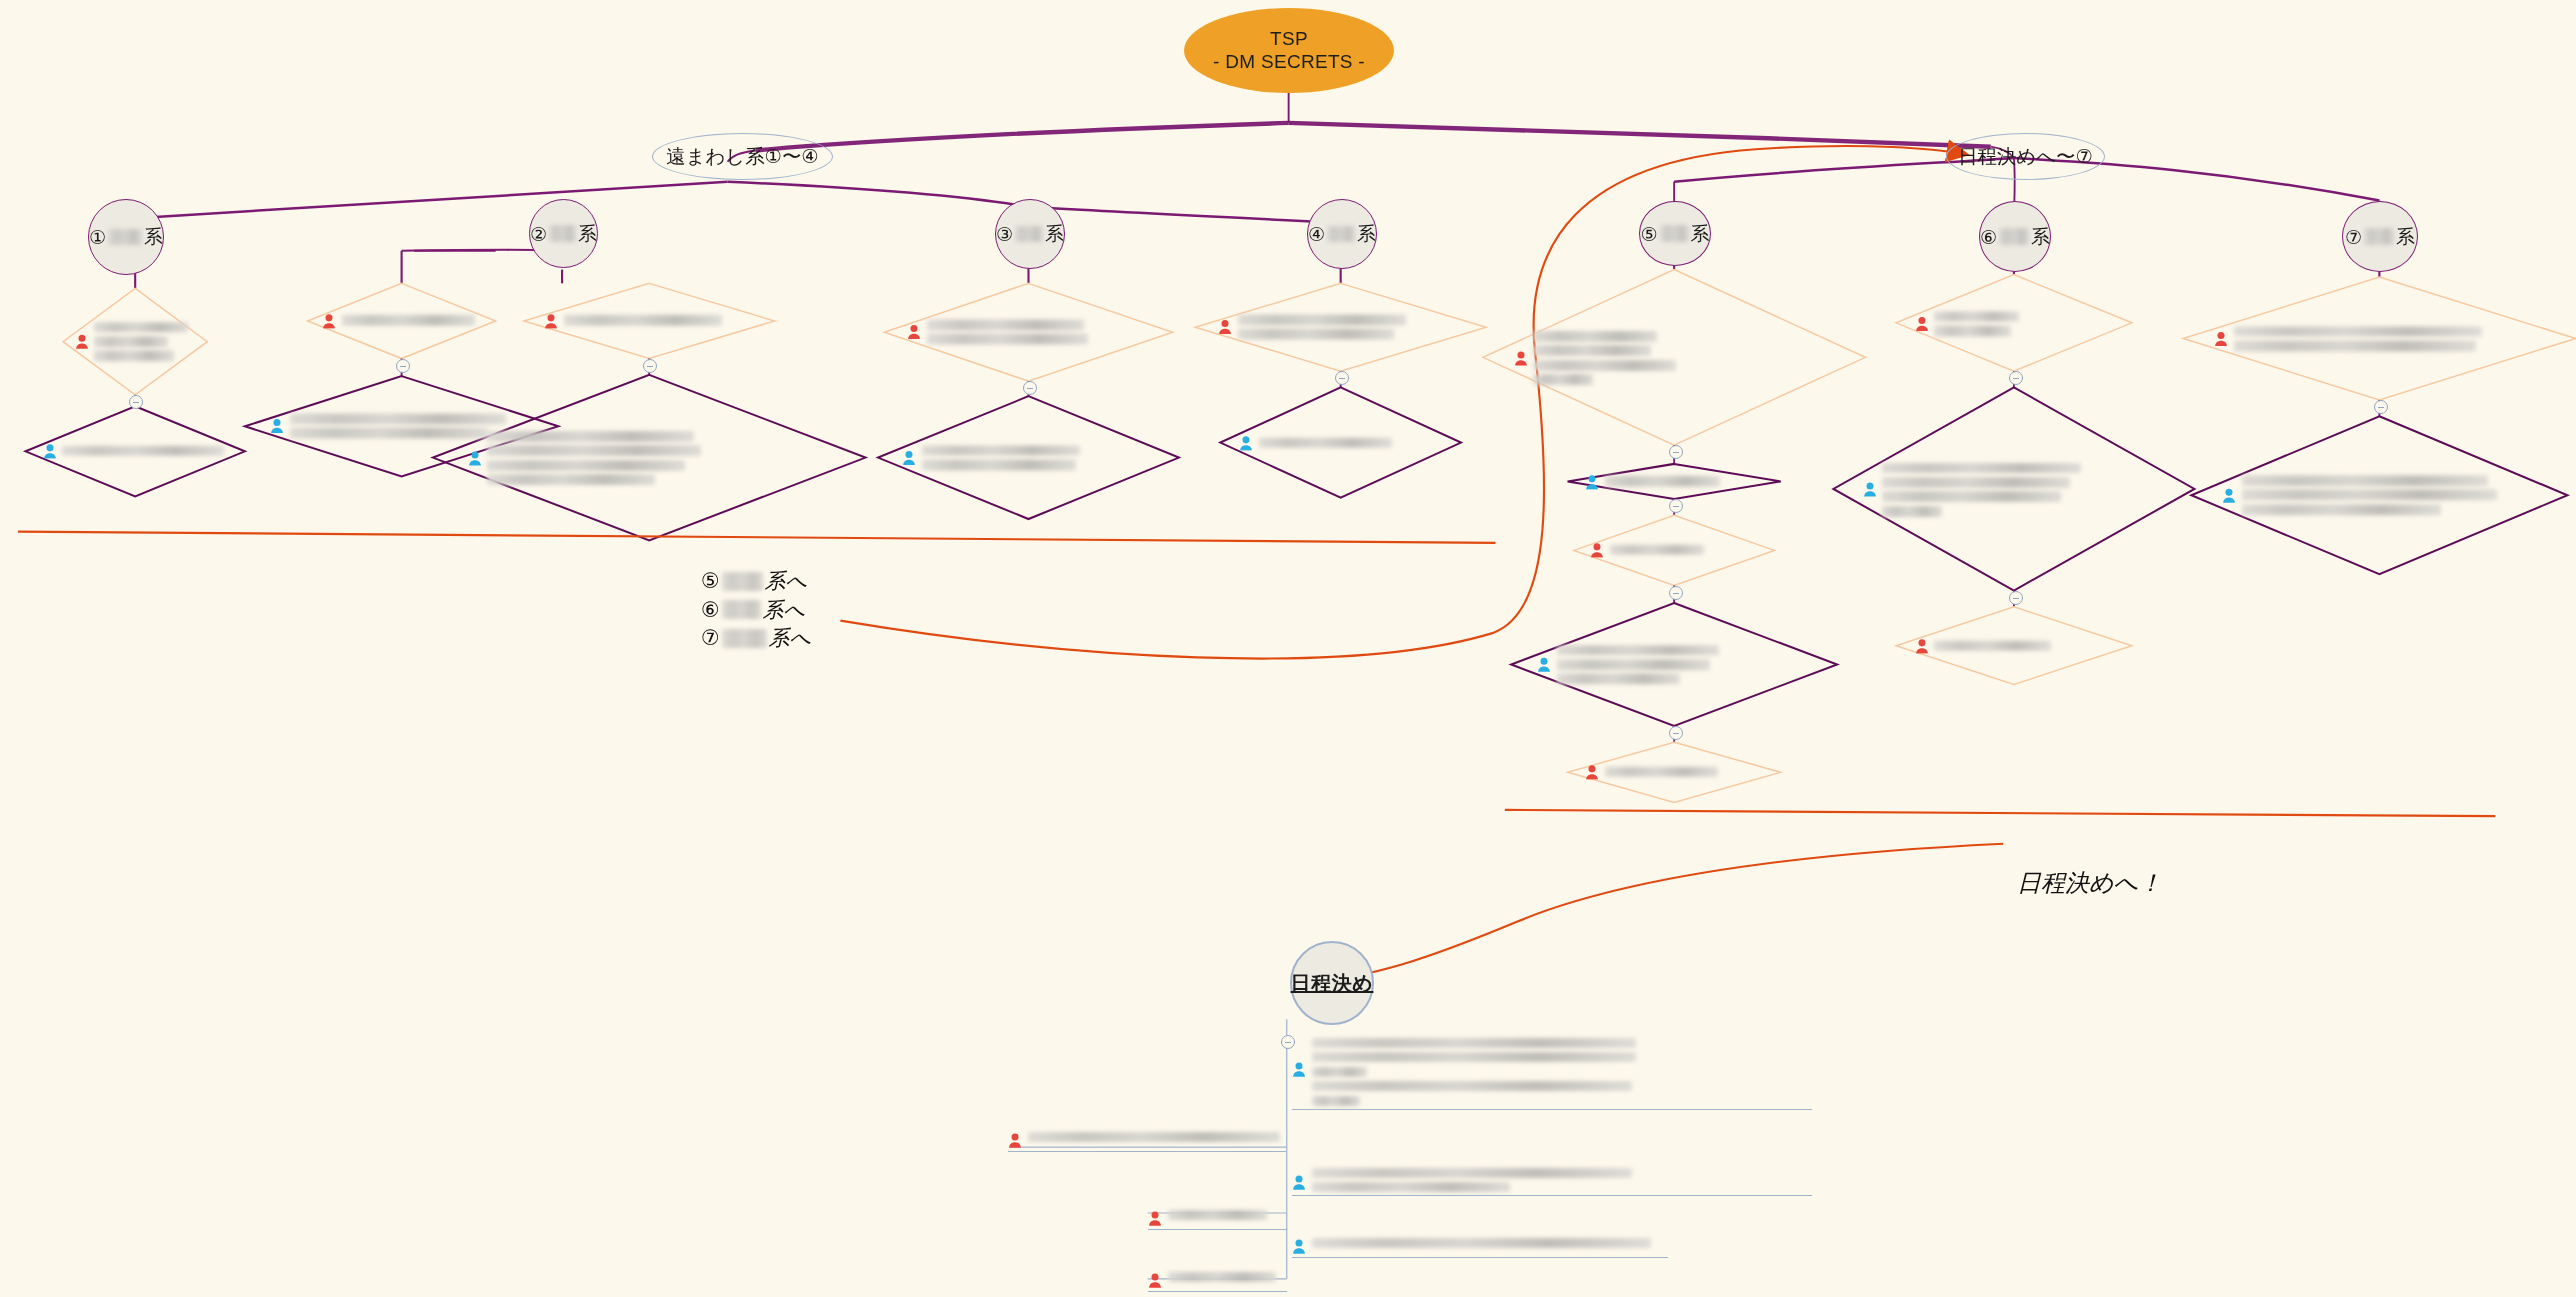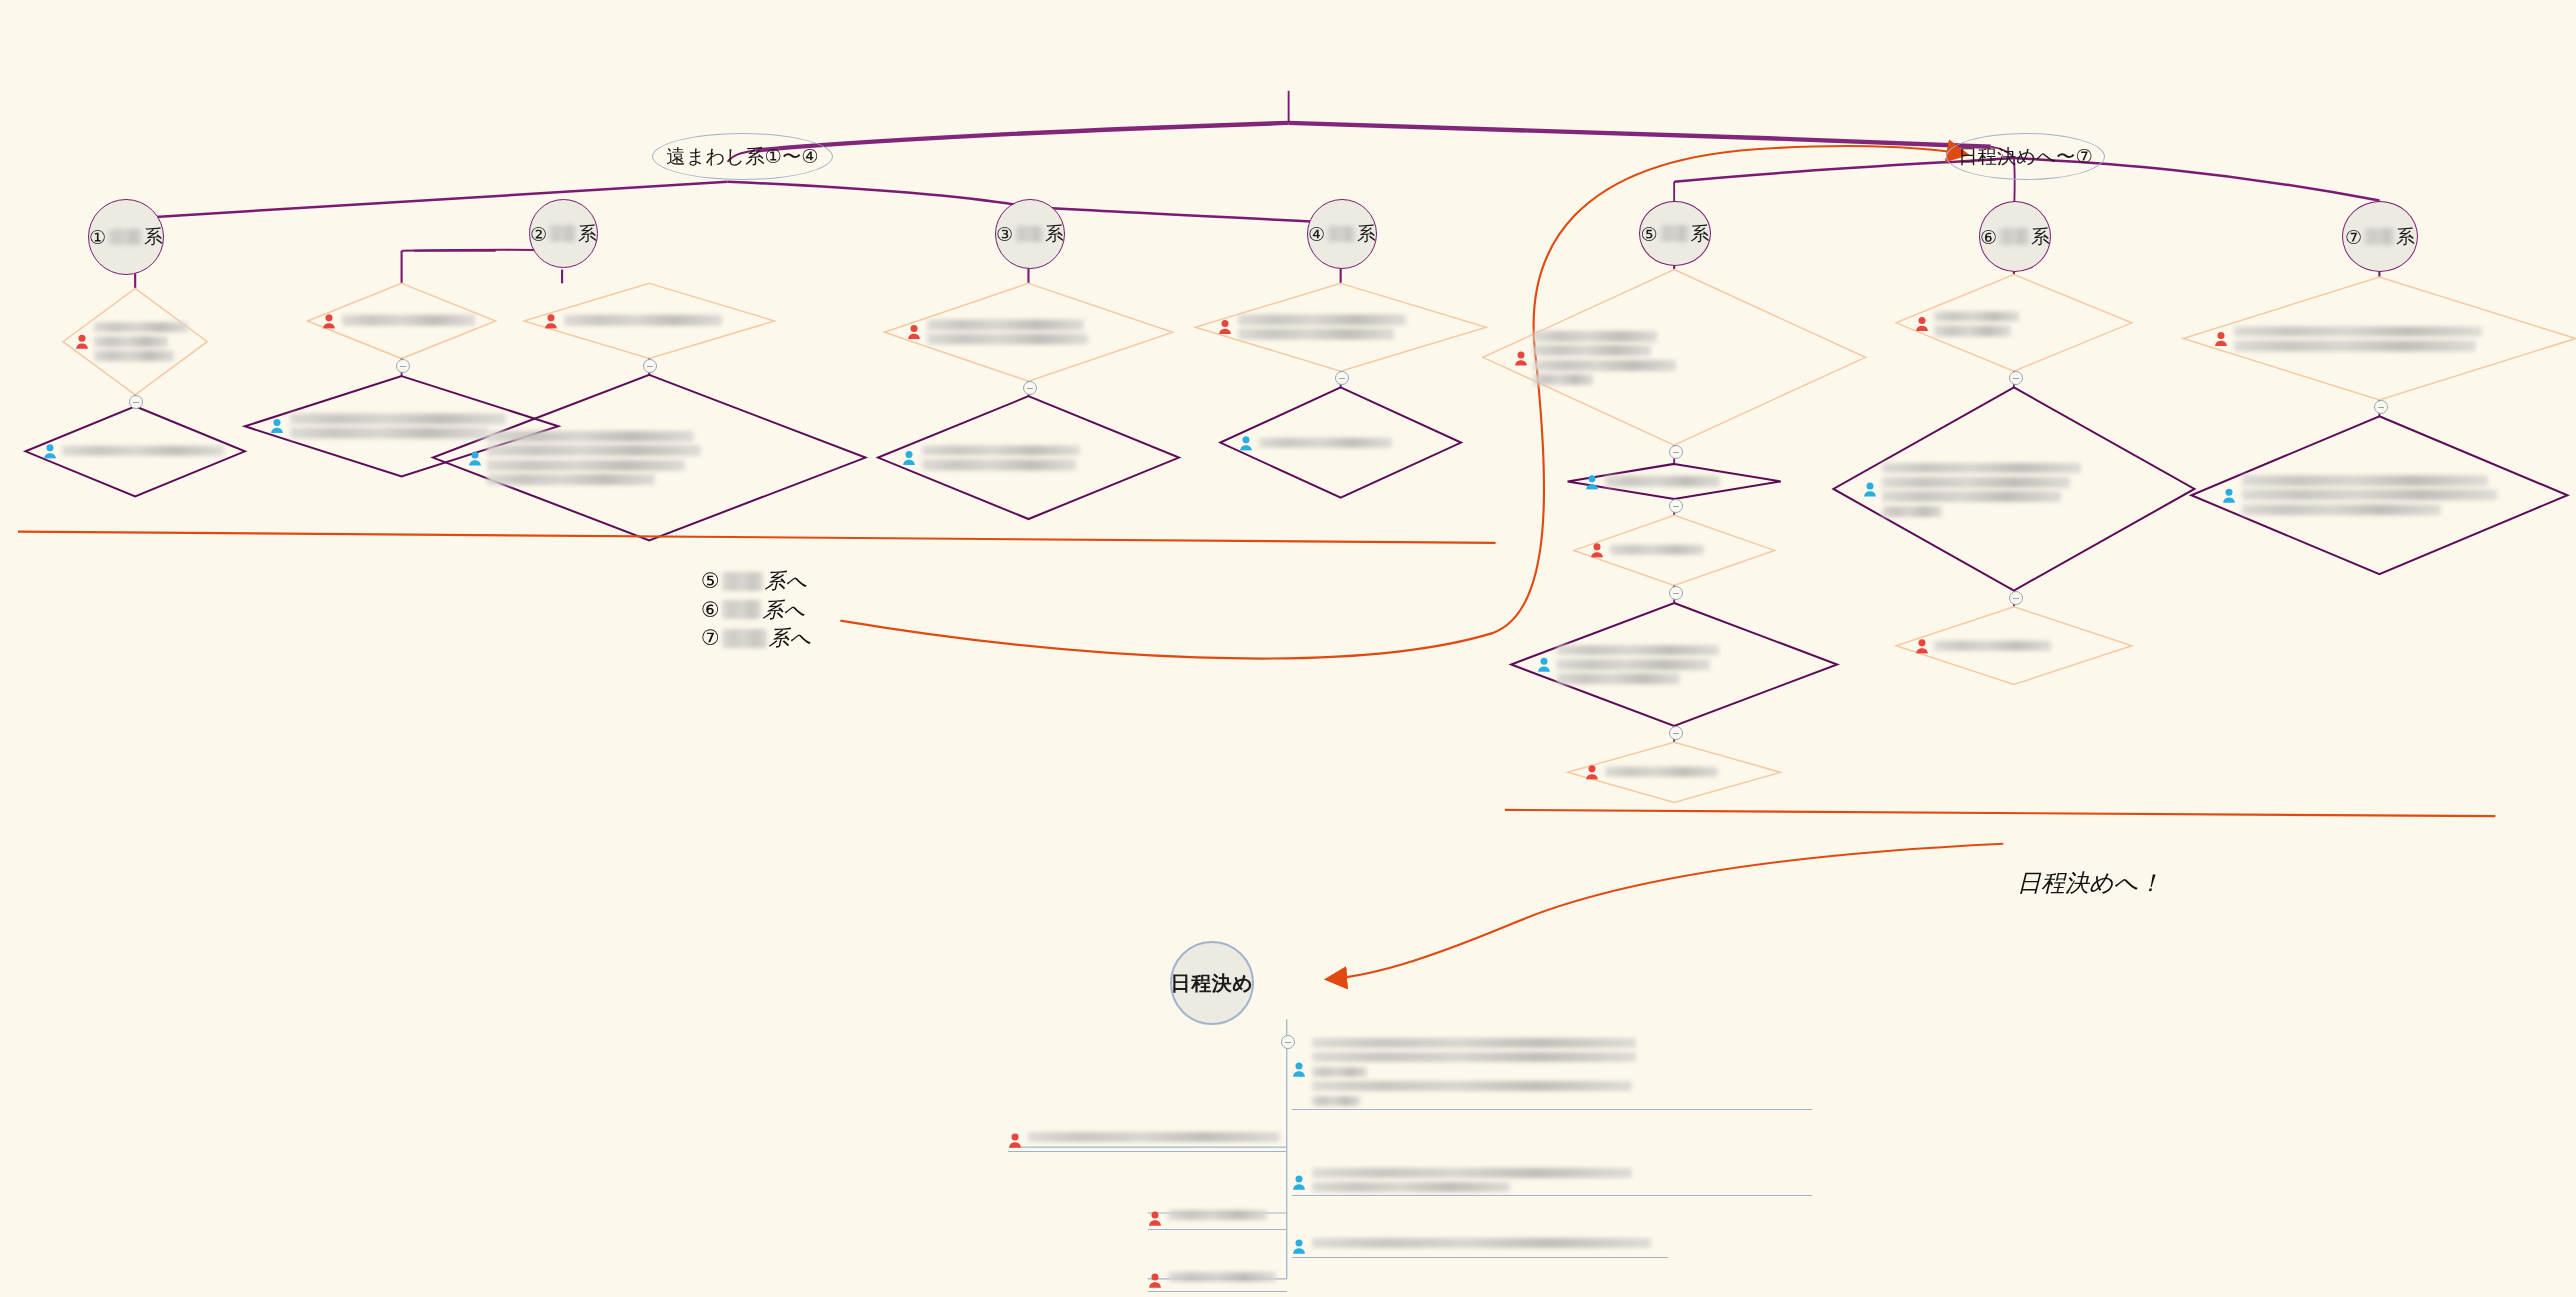--- a/index.html
+++ b/index.html
@@ -190,20 +190,24 @@
     <path d="M3195,1346 C2900,1360 2600,1395 2420,1470
              C2300,1520 2200,1556 2118,1562" stroke="#e04a10" stroke-width="3.4" fill="none" marker-end="url(#arrowOrange)"></path>
 
     <path d="M2052,1626 L2052,1660" stroke="#9fb3cd" stroke-width="2" fill="none"></path>
     <path d="M2052,1660 L2052,2040" stroke="#9fb3cd" stroke-width="2" fill="none"></path>
     <path d="M2052,1830 L1610,1830" stroke="#9fb3cd" stroke-width="1.8" fill="none"></path>
     <path d="M2052,1935 L1830,1935" stroke="#9fb3cd" stroke-width="1.8" fill="none"></path>
     <path d="M2052,2040 L1830,2040" stroke="#9fb3cd" stroke-width="1.8" fill="none"></path>
   </svg>
 
+  <div class="root-node" style="left:1184px;top:7.5px;width:210px;height:85px;">
+    <div class="l1">TSP</div>
+    <div class="l2">- DM SECRETS -</div>
+  </div>
 
   <div class="branch-label" style="left:652px;top:133px;width:179px;height:45px;">
     <span>遠まわし系①〜④</span>
   </div>
   <div class="branch-label" style="left:1946px;top:133px;width:157px;height:45px;">
     <span>日程決めへ〜⑦</span>
   </div>
 
   <div class="circ purple" style="left:88px;top:199px;width:74px;height:74px;">
     <span class="num">①</span>
@@ -240,21 +244,21 @@
     <span class="blur" style="width:30px;"></span>
     <span class="kei">系</span>
   </div>
 
   <div class="circ purple" style="left:2342px;top:201px;width:74px;height:69px;">
     <span class="num">⑦</span>
     <span class="blur" style="width:30px;"></span>
     <span class="kei">系</span>
   </div>
 
-  <div class="circ blue" style="left:1170px;top:941px;width:80px;height:80px;">
+  <div class="circ blue" style="left:1290px;top:941px;width:80px;height:80px;text-decoration:underline;">
     <span class="plain">日程決め</span>
   </div>
 
   <div class="anno anno-jump" style="left:701px;top:567px;">
     <div class="row">
       <span class="n">⑤</span>
       <span class="blur l" style="width:41px;"></span>
       <span class="n">系へ</span>
     </div>
     <div class="row">

